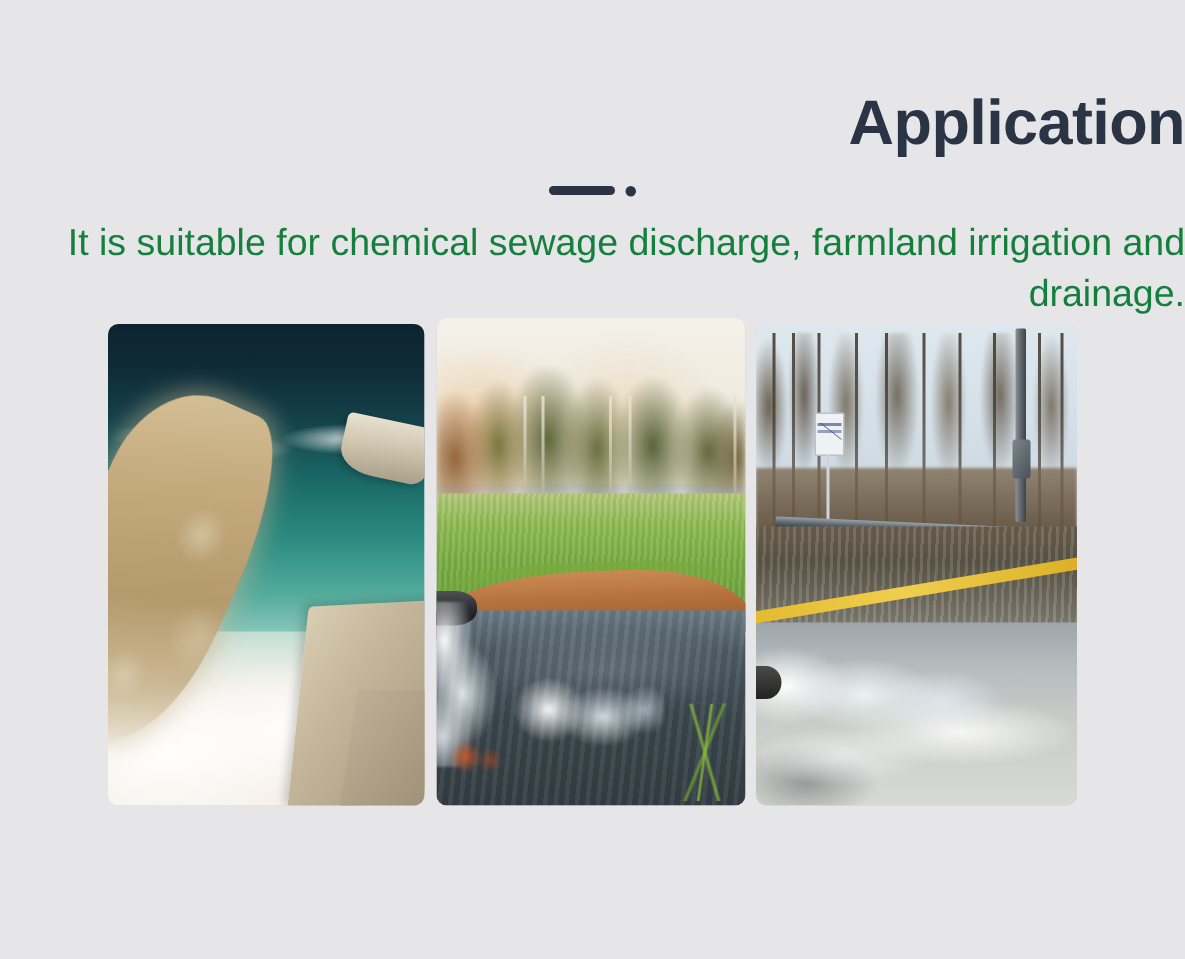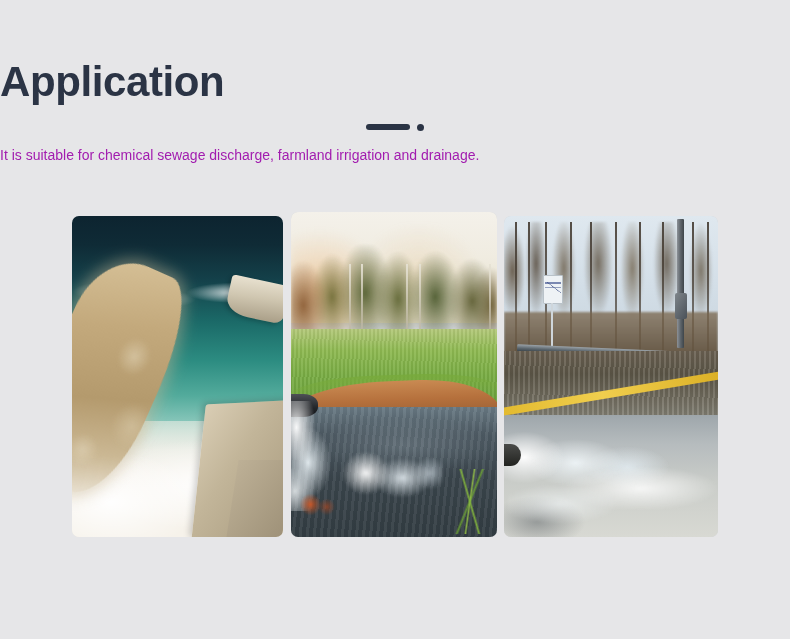--- a/index.html
+++ b/index.html
@@ -16,21 +16,21 @@
   .page {
     position:relative;
     width:790px;
     height:639px;
     background:#e6e6e8;
   }
 
   
   .header {
     width:100%;
-    text-align:left;
+    text-align:right;
     padding-top:58px;
   }
 
   .section-title {
     font-size:42px;
     font-weight:bold;
     color:#2b3445;
     letter-spacing:-0.4px;
     line-height:1.12;
   }
@@ -51,22 +51,22 @@
   }
   .divider-dot {
     width:7px;
     height:7px;
     border-radius:50%;
     background:#2b3445;
   }
 
   .section-subtitle {
     margin-top:14px;
-    font-size:14px;
-    color:#a21caf;
+    font-size:25px;
+    color:#15803d;
     font-weight:normal;
     line-height:1.35;
   }
 
   
   .gallery {
     position:absolute;
     left:0;
     top:212px;
     width:790px;

